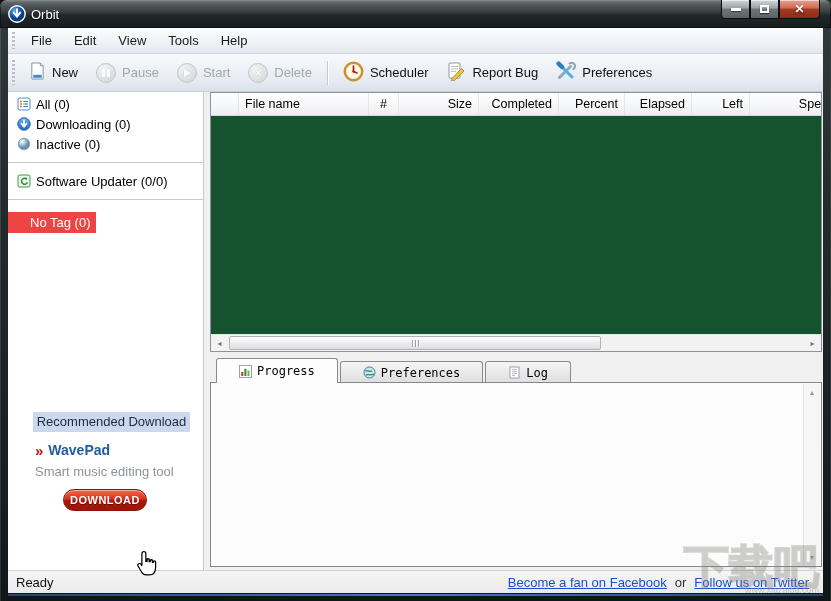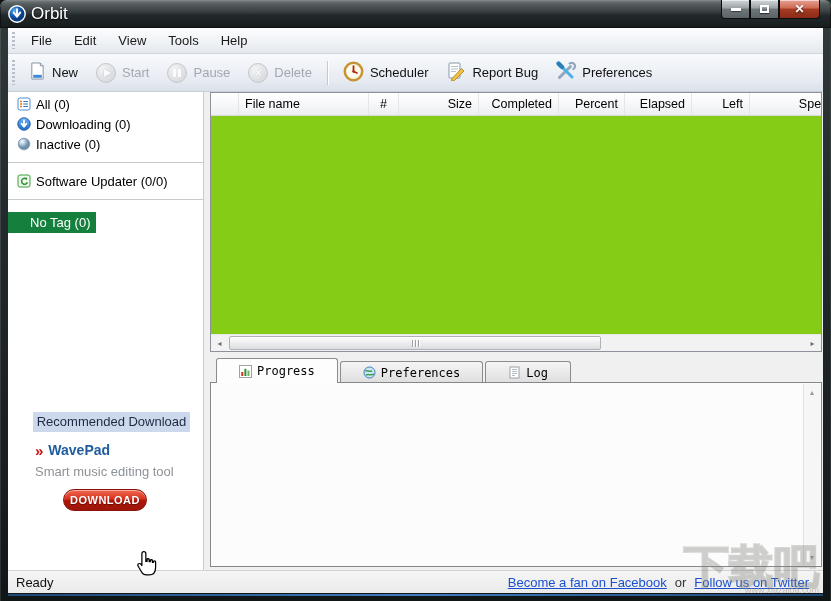--- a/index.html
+++ b/index.html
@@ -18,21 +18,21 @@
     background: linear-gradient(180deg,#798082 0%,#565d5f 14%,#383f41 42%,#22282a 55%,#171d1f 100%);
     box-shadow: inset 0 1px 0 rgba(255,255,255,.35), inset 0 0 0 1px rgba(0,0,0,.45);
     display:flex; align-items:center;
   }
   .frame {
     position:absolute; left:0; top:28px; width:831px; height:573px;
     background: linear-gradient(180deg,#30383a 0%,#242b2d 30%,#181e20 80%,#101516 100%);
     box-shadow: inset 1px 0 0 rgba(255,255,255,.12), inset -1px 0 0 rgba(255,255,255,.08);
   }
   .app-icon { margin-left:8px; width:18px; height:18px; display:inline-block; }
-  .title-text { color:#fff; font-size:17px; margin-left:5px; text-shadow:0 1px 2px #000; }
+  .title-text { color:#fff; font-size:13px; margin-left:5px; text-shadow:0 1px 2px #000; }
 
   .win-controls { position:absolute; right:11px; top:0; display:flex; }
   .wbtn {
     height:19px; border:1px solid #0a0c0d; border-top:none;
     display:flex; align-items:center; justify-content:center;
     box-shadow: inset 0 1px 0 rgba(255,255,255,.55);
   }
   .wbtn.grey { width:29px; background:linear-gradient(180deg,#d3d8da 0%,#9aa1a4 45%,#6f777c 50%,#5b6367 100%); }
   .wbtn.min { border-radius:0 0 0 4px; }
   .wbtn.close {
@@ -80,21 +80,21 @@
 
   
   .workspace { position:absolute; left:0; top:64px; width:815px; height:478px; background:#f0f0f0; }
 
   .sidebar { position:absolute; left:0; top:0; width:196px; height:478px; background:#fff; border-right:1px solid #cbcbcb; }
   .side-item { display:flex; align-items:center; height:20px; padding-left:9px; font-size:13px; color:#000; }
   .side-item svg, .side-item .sico { margin-right:5px; flex:none; }
   .side-sep { height:1px; background:#c9c9c9; margin:8px 0; }
   .notag {
     margin-top:12px; width:88px; height:21px; line-height:21px;
-    background:#15803d; color:#fff; font-size:13px; padding-left:22px;
+    background:#ef4444; color:#fff; font-size:13px; padding-left:22px;
   }
 
   .promo { position:absolute; left:0; top:320px; width:196px; }
   .promo-header {
     margin-left:25px; width:157px; height:20px; line-height:20px; text-align:center;
     background:#ccd9ec; color:#1c2a44; font-size:13px;
   }
   .promo-product { margin:10px 0 0 27px; display:flex; align-items:center; }
   .promo-bullet { color:#cc1111; font-weight:bold; font-size:15px; margin-right:5px; line-height:1; }
   .promo-name { color:#1f5c9e; font-weight:bold; font-size:14px; }
@@ -104,21 +104,21 @@
     background:linear-gradient(180deg,#ef6a52 0%,#d9301c 45%,#b01508 52%,#9c150b 100%);
     border:1px solid #8c1208; box-shadow:inset 0 1px 0 rgba(255,255,255,.45);
     color:#fff; font-size:11px; font-weight:bold; letter-spacing:.5px;
     display:flex; align-items:center; justify-content:center; text-shadow:0 1px 1px rgba(0,0,0,.4);
   }
   .hand-cursor { position:absolute; left:128px; top:458px; z-index:60; }
 
   
   .listpanel {
     position:absolute; left:202px; top:0; width:612px; height:260px;
-    background:#84cc16; border:1px solid #8e9199; overflow:hidden;
+    background:#14532d; border:1px solid #8e9199; overflow:hidden;
   }
   .listheader {
     display:flex; height:23px; width:660px;
     background:linear-gradient(180deg,#ffffff 0%,#f5f6f8 60%,#eceef1 100%);
     border-bottom:1px solid #d8d8d8; font-size:12.5px; color:#000;
   }
   .hcell { border-right:1px solid #e6e6e6; display:flex; align-items:center; padding:0 6px; flex:none; }
   .hcell.r { justify-content:flex-end; }
   .hcell.c { justify-content:center; }
   .hscroll {
@@ -228,33 +228,33 @@
             <path d="M3 1 H12 L15 4 V18 H3 Z" fill="#fff" stroke="#7e8ea2"></path>
             <path d="M12 1 L12 4 L15 4" fill="#dce6f0" stroke="#7e8ea2"></path>
             <rect x="4.5" y="13.5" width="9" height="3.2" fill="#3f8ad6"></rect>
           </svg>
         </span>
         <span>New</span>
       </div>
 
       <div class="tbtn disabled">
         <span class="circle-ico">
-            <i class="tri-play"></i>
-          </span>
-        <span>Start</span>
-      </div>
-
-      <div class="tbtn disabled">
-        <span class="circle-ico">
             <span class="pause-bars">
               <i></i>
               <i></i>
             </span>
           </span>
         <span>Pause</span>
+      </div>
+
+      <div class="tbtn disabled">
+        <span class="circle-ico">
+            <i class="tri-play"></i>
+          </span>
+        <span>Start</span>
       </div>
 
       <div class="tbtn disabled">
         <span class="circle-ico">
             <span class="x-glyph">×</span>
           </span>
         <span>Delete</span>
       </div>
 
       <div class="tsep"></div>

